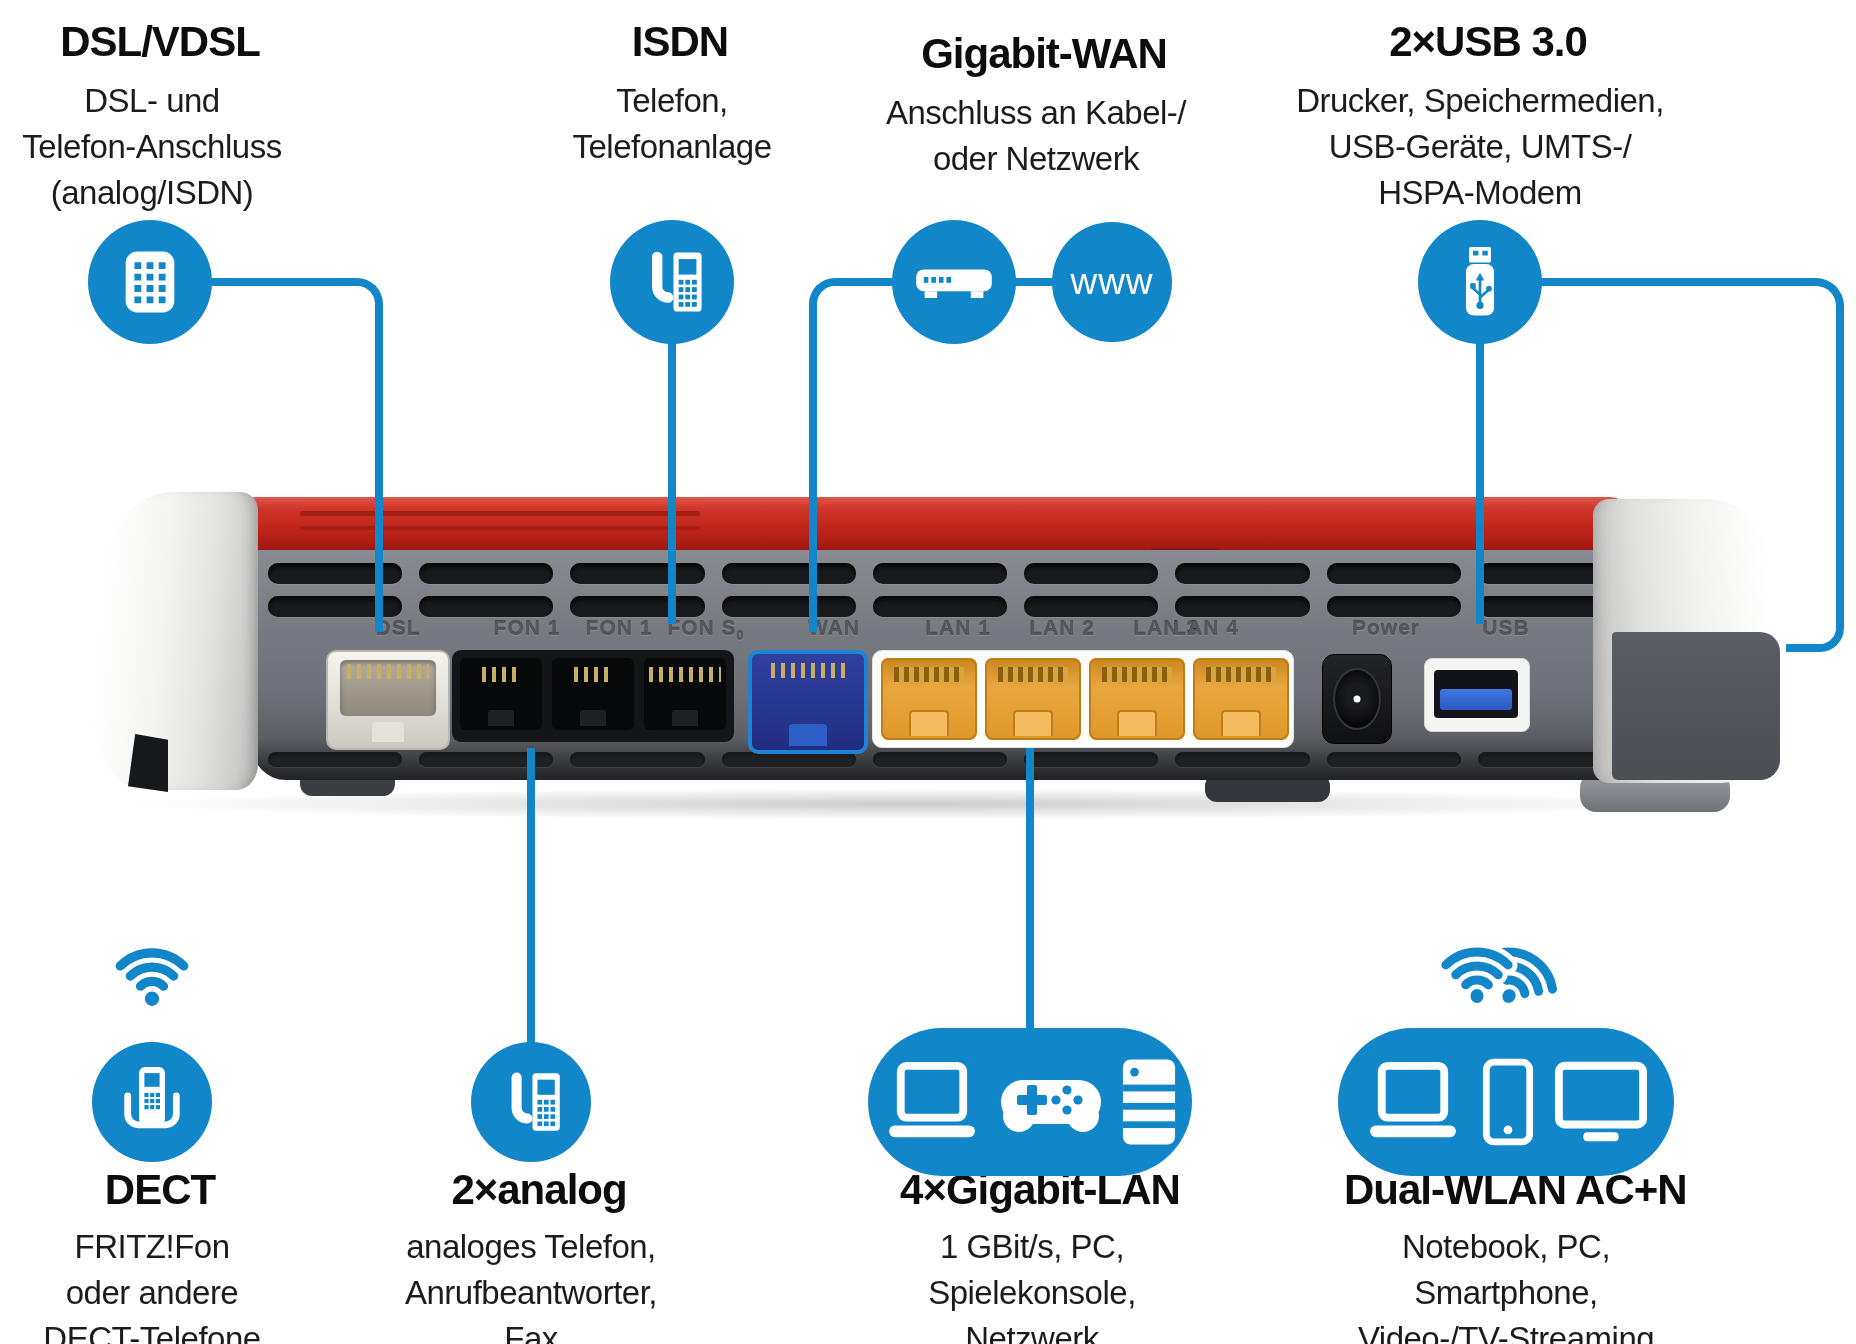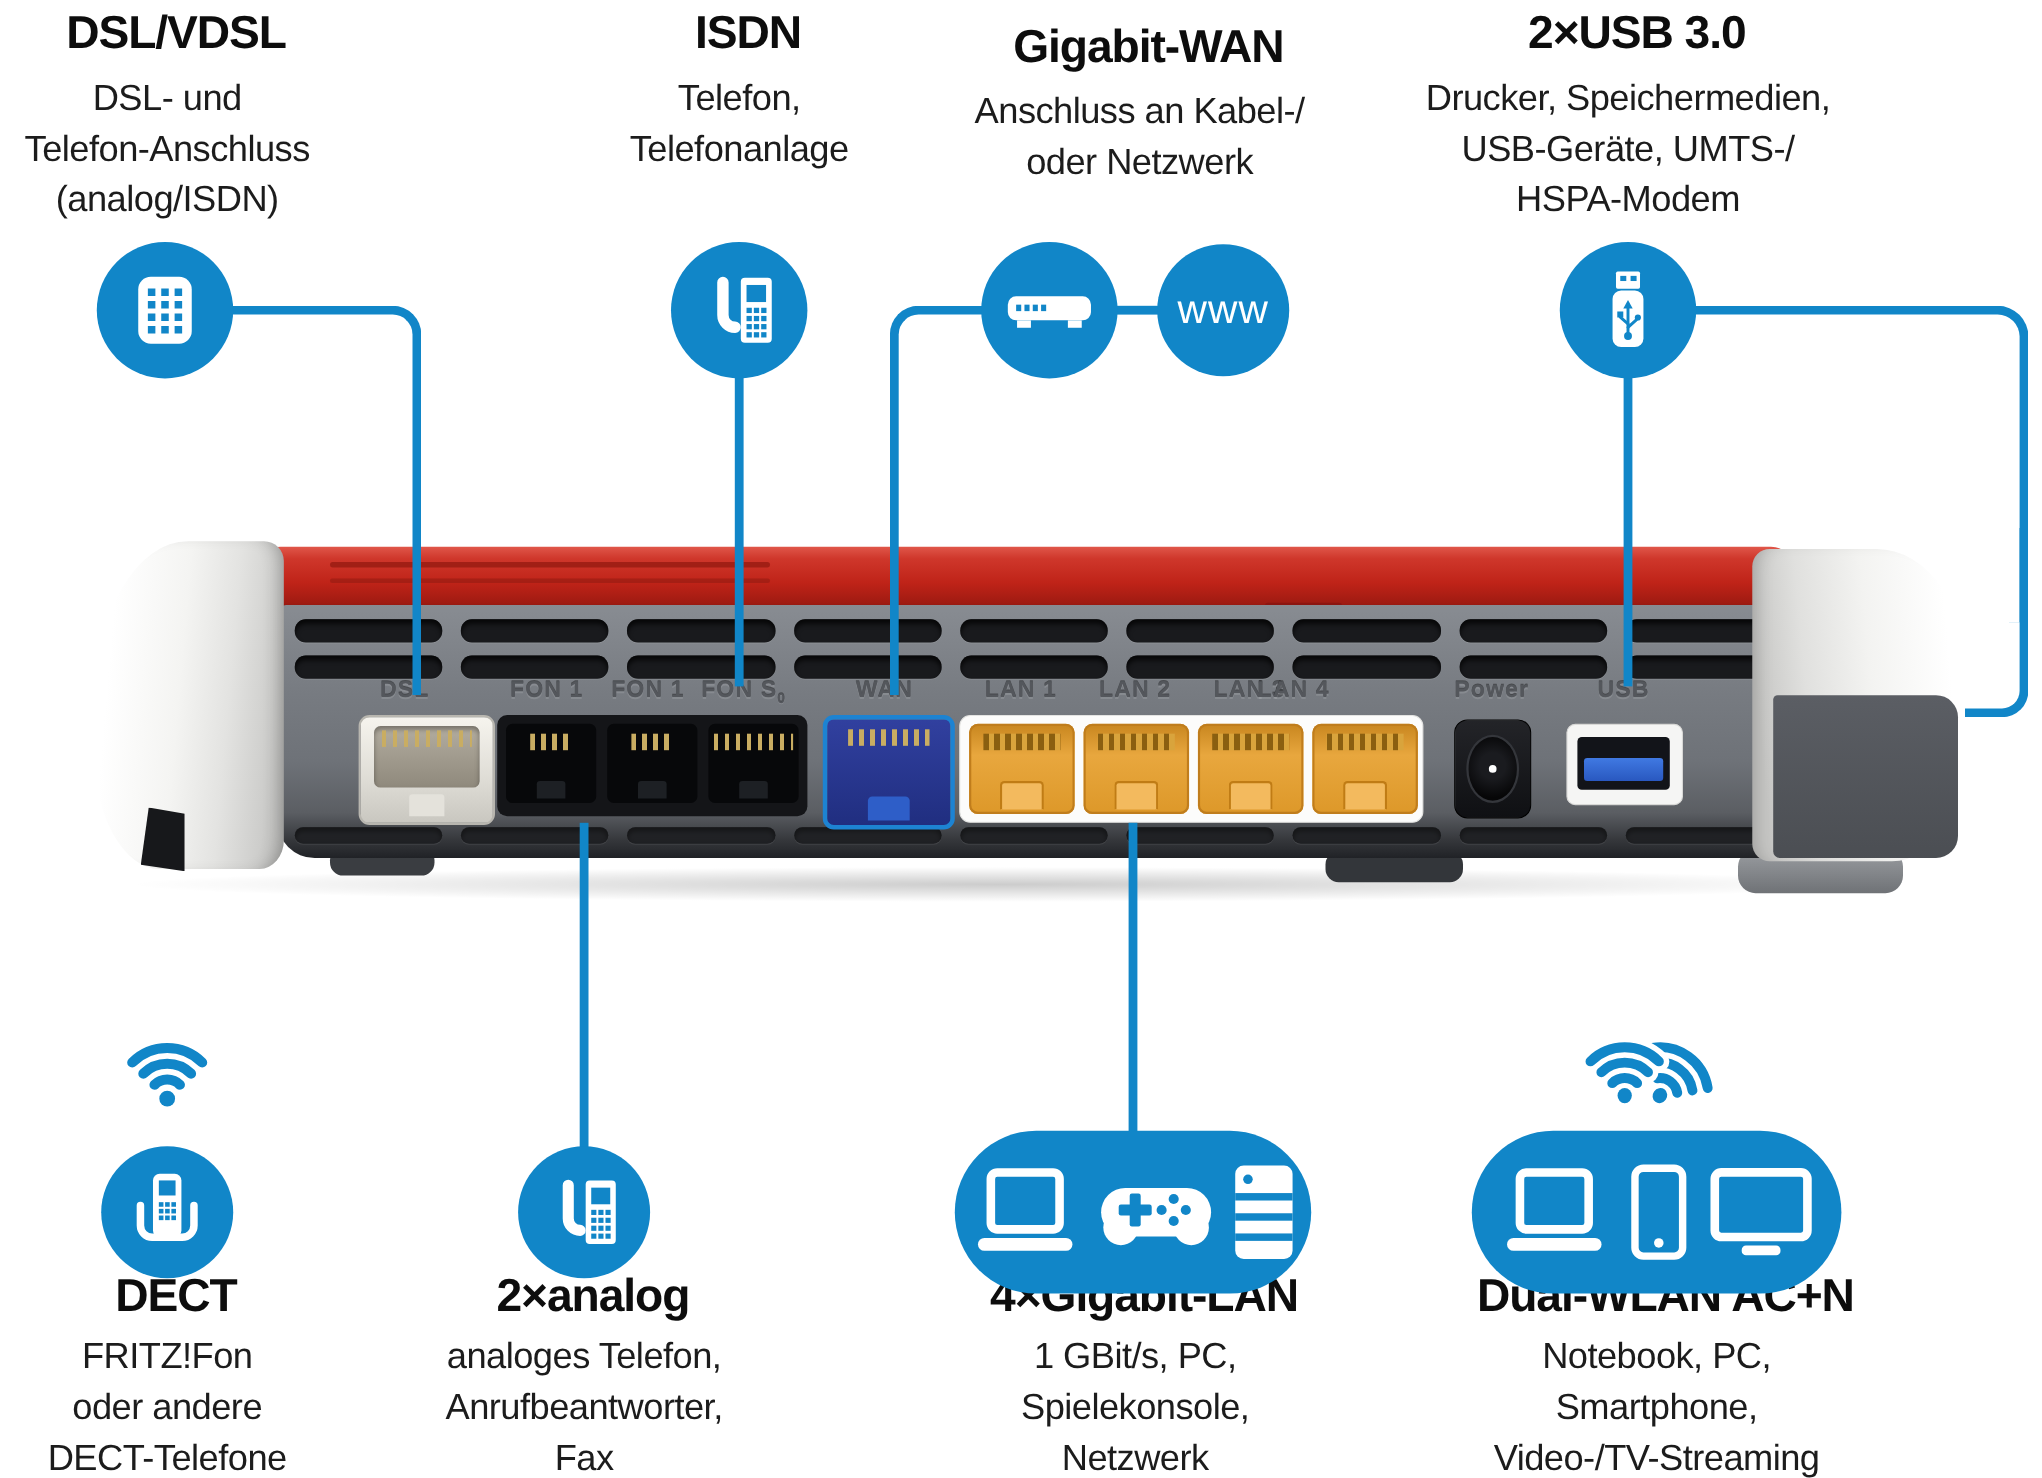--- a/index.html
+++ b/index.html
@@ -5,21 +5,21 @@
   html,body { margin:0; padding:0; background:#ffffff; }
   #stage {
     position:relative; width:1856px; height:1344px; overflow:hidden;
     background:#ffffff; font-family:"Liberation Sans", sans-serif;
   }
   .abs { position:absolute; }
 
   
   .col { position:absolute; text-align:center; }
   .col h2 {
-    margin:0; font-size:42px; line-height:44px; font-weight:700;
+    margin:12px; font-size:42px; line-height:44px; font-weight:700;
     color:#0d0d0d; letter-spacing:-1px; white-space:nowrap;padding-left:16px;
   }
   .col .desc { margin-top:14px; }
   .col .desc span {
     display:block; font-size:33px; line-height:46px; color:#1c1c1c;
     letter-spacing:-0.5px; white-space:nowrap;
   }
   .bottom-col { top:1156px; }
 
   
@@ -40,21 +40,21 @@
   
   .vent-row { position:absolute; left:268px; width:1344px; display:flex; gap:17px; z-index:3; }
   .vent-row .slot {
     flex:1; background:#191a1d; border-radius:10px;
     box-shadow: inset 0 4px 5px rgba(0,0,0,.75), 0 1px 0 rgba(255,255,255,.10);
   }
   .port-label {
     position:absolute; top:616px; transform:translateX(-50%);
     font-size:21px; font-weight:700; letter-spacing:1px; color:#54575c;
     text-shadow: 0 -1px 0 rgba(0,0,0,.4), 0 1px 0 rgba(255,255,255,.12);
-    z-index:3; white-space:nowrap;
+    z-index:3; white-space:nowrap;margin-left:30px;
   }
   .port-label sub { font-size:60%; }
   .pins {
     position:absolute; top:9px; left:50%; transform:translateX(-50%); height:15px;
     background: repeating-linear-gradient(90deg,#c9ad62 0 4px, transparent 4px 10px);
   }
   .rj-tab { position:absolute; bottom:4px; left:50%; transform:translateX(-50%); }
 </style>
 </head>
 <body>

